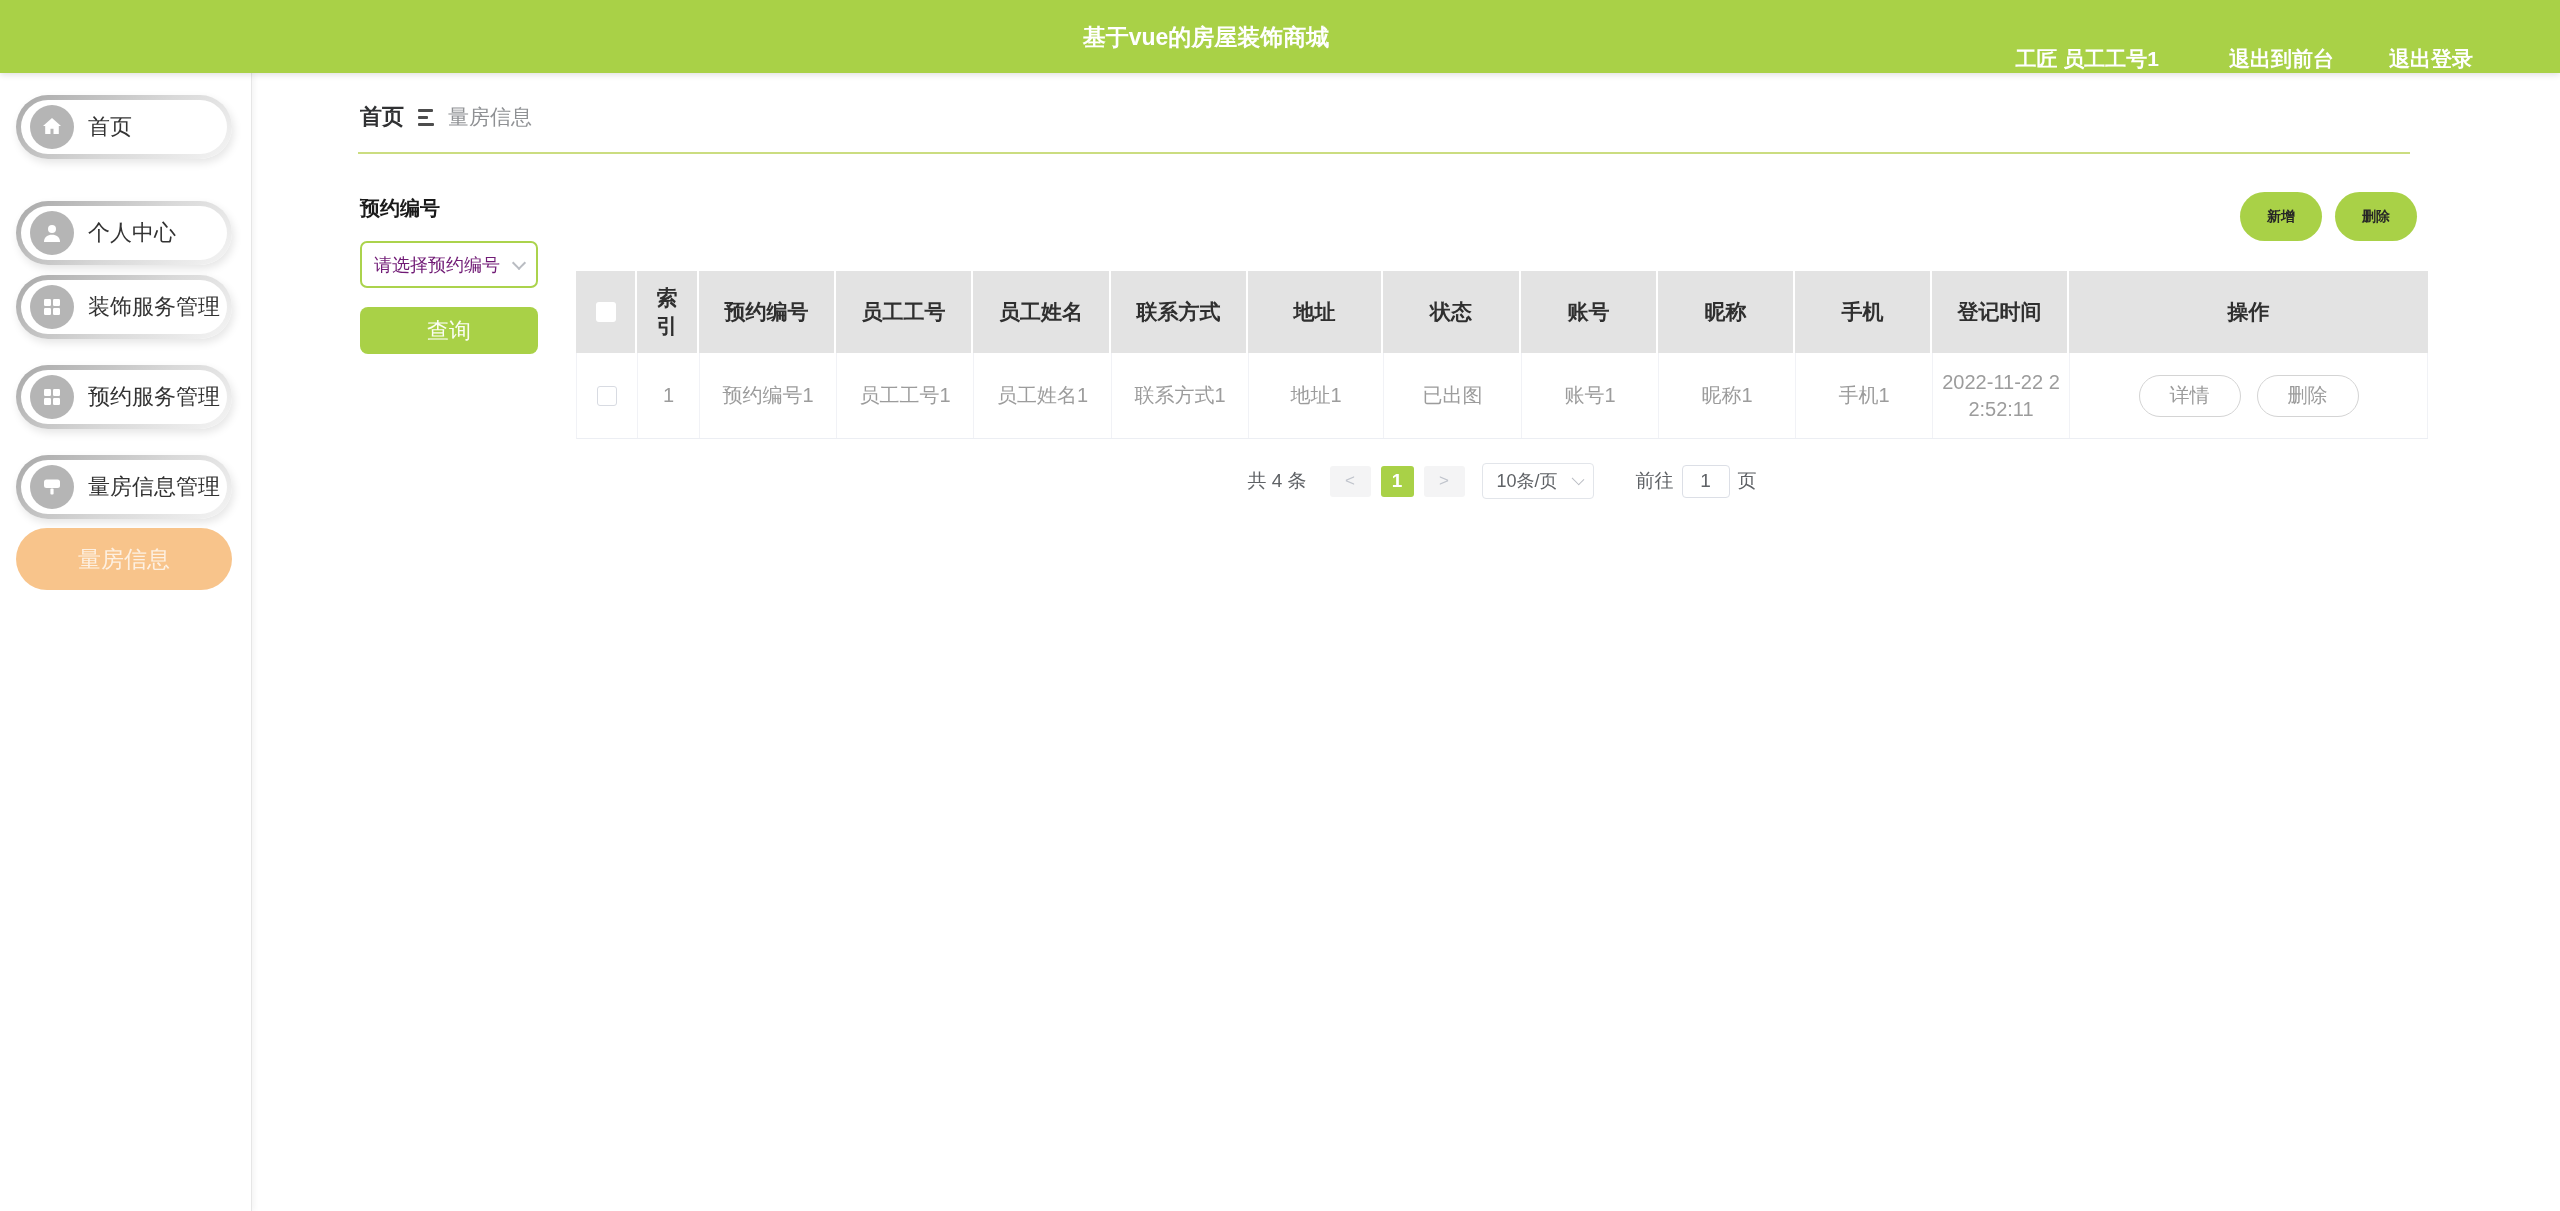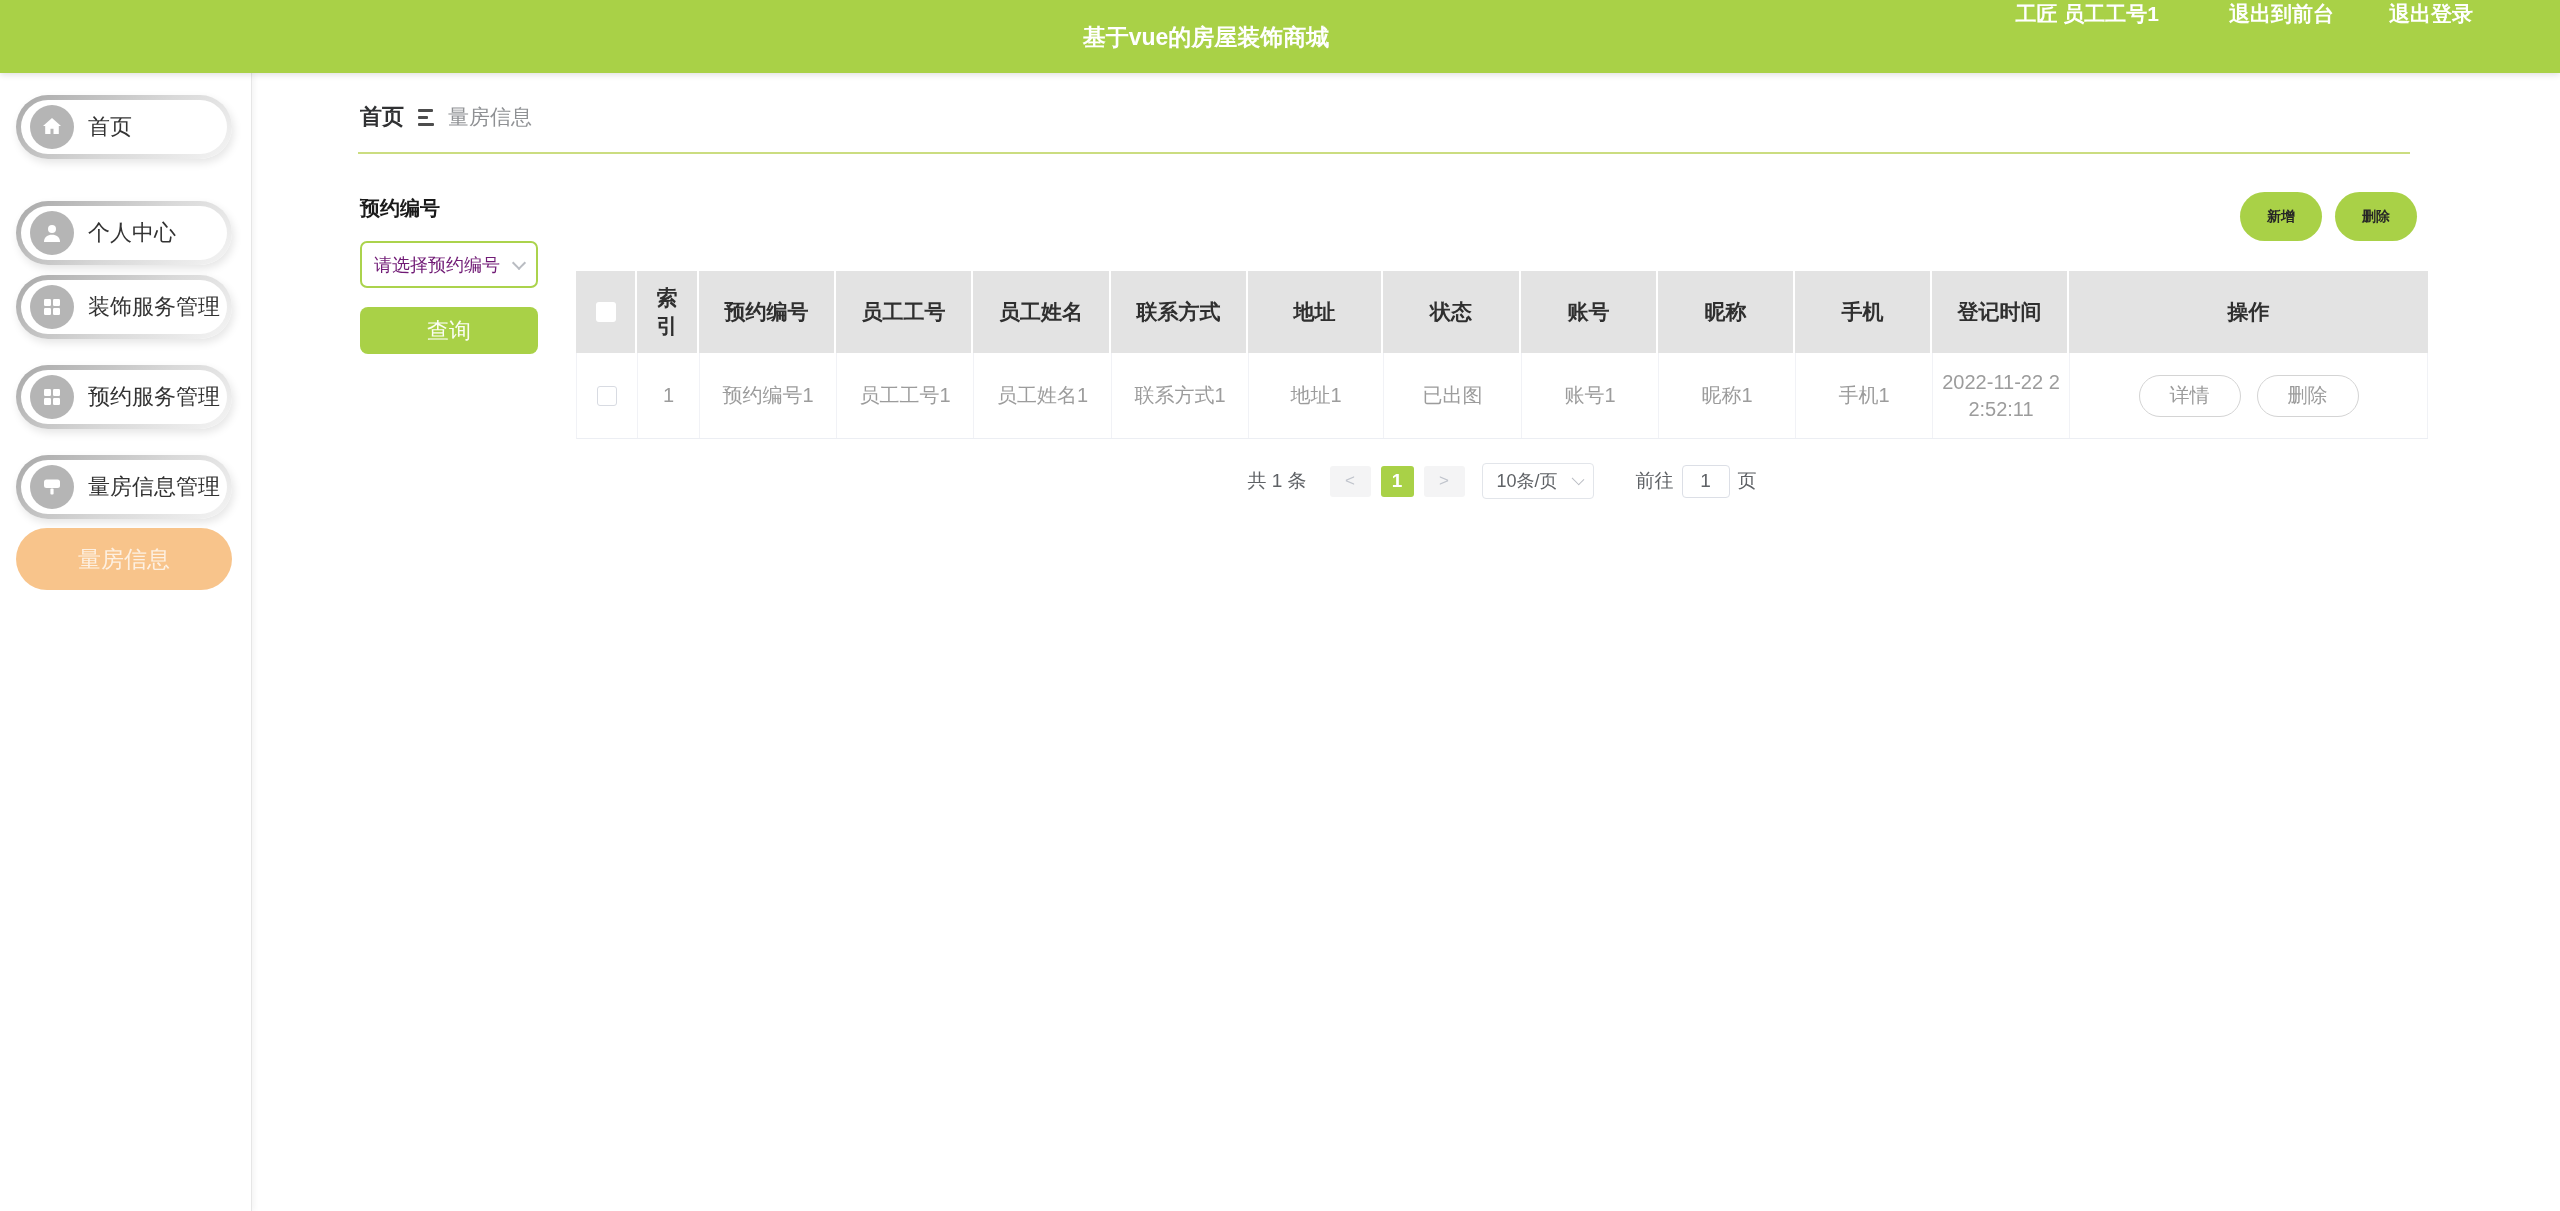--- a/index.html
+++ b/index.html
@@ -6,21 +6,21 @@
   html,body { width:2560px; height:1211px; }
   body {
     position:relative; background:#fff; overflow:hidden;
     font-family:"Liberation Sans","DejaVu Sans",sans-serif;
   }
   
   .app-header{position:absolute;left:0;top:0;width:2560px;height:73px;background:#a9d147;
     box-shadow:0 2px 6px rgba(0,0,0,.12);z-index:20;}
   .header-title{position:absolute;left:1206px;top:50%;transform:translate(-50%,-50%);
     color:#fff;font-size:23px;font-weight:bold;white-space:nowrap;}
-  .header-right{position:absolute;right:87px;top:0;height:73px;display:flex;align-items:flex-start;
+  .header-right{position:absolute;right:87px;top:0;height:73px;display:flex;align-items:flex-end;
     color:#fff;font-size:21px;font-weight:bold;white-space:nowrap;}
   .header-user{margin-right:70px;}
   .header-link{cursor:pointer;}
   .header-link.exit{margin-right:55px;}
   
   .sidebar{position:absolute;left:0;top:73px;bottom:0;width:252px;background:#fff;
     border-right:1px solid #e6e6e6;box-shadow:2px 0 6px rgba(0,0,0,.05);z-index:5;}
   .pill{position:absolute;left:16px;width:216px;height:64px;border-radius:33px;padding:5px;
     background:linear-gradient(140deg,#a8a8a8 0%,#d9d9d9 55%,#f5f5f5 100%);
     box-shadow:2px 4px 8px rgba(0,0,0,.10);cursor:pointer;}
@@ -221,21 +221,21 @@
       <div class="td">手机1</div>
       <div class="td cell-time">2022-11-22 22:52:11</div>
       <div class="td op-wrap">
         <button class="op-btn">详情</button>
         <button class="op-btn">删除</button>
       </div>
     </div>
   </div>
 
   <div class="pagination">
-    <span class="pg-total">共 1 条</span>
+    <span class="pg-total">共 4 条</span>
     <span class="pg-btn">&lt;</span>
     <span class="pg-page">1</span>
     <span class="pg-btn">&gt;</span>
     <span class="size-select">
       <span>10条/页</span>
       <span class="chev" style="margin-left:auto;"></span>
     </span>
     <span class="goto">
       <span>前往</span>
       <span class="goto-input">1</span>

